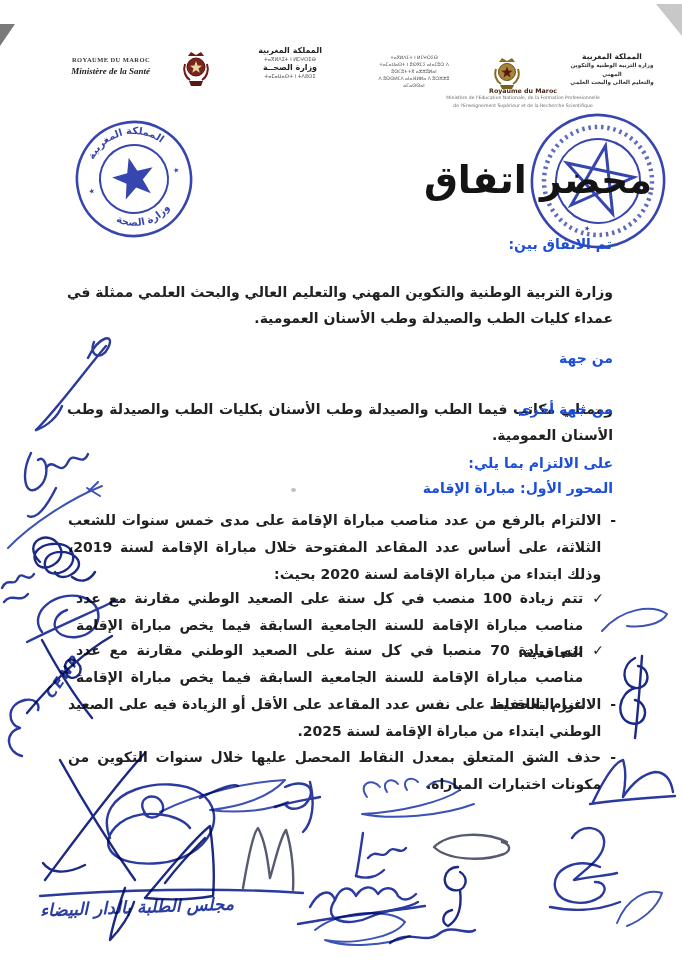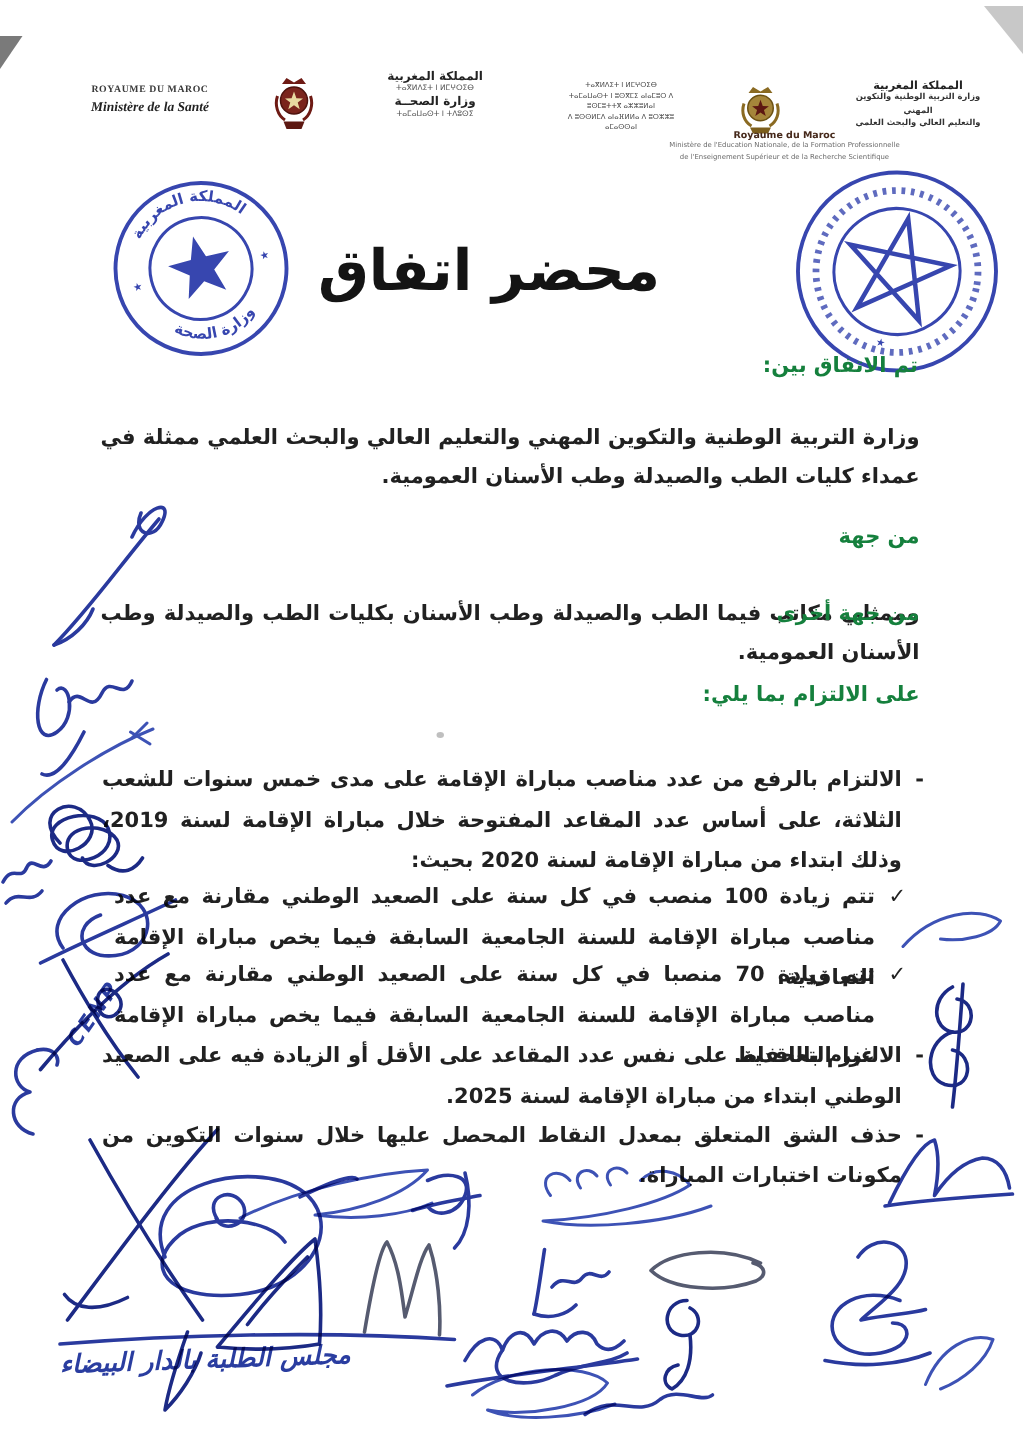--- a/index.html
+++ b/index.html
@@ -1,43 +1,43 @@
 <!DOCTYPE html>
 <html lang="ar"><head>
 <meta charset="utf-8">
 <style>
   html,body{margin:0;padding:0;background:#9a9a9a;}
   #page{position:relative;width:682px;height:960px;margin:0 auto;background:#ffffff;overflow:hidden;
         font-family:"DejaVu Sans",sans-serif;}
   
   .hdr{position:absolute;color:#2c2c2c;}
-  .fr-left{left:50px;top:56px;width:100px;text-align:center;font-family:"Liberation Serif",serif;}
+  .fr-left{left:50px;top:56px;width:100px;text-align:right;font-family:"Liberation Serif",serif;}
   .fr-left .l1{font-size:6.5px;font-weight:700;letter-spacing:.4px;color:#3a3a3a;}
   .fr-left .l2{font-size:9px;font-style:italic;font-weight:700;margin-top:3px;color:#222;}
   .ar-block{direction:rtl;text-align:center;}
   .ar-left{left:250px;top:46px;width:80px;}
   .ar-left .big{font-size:8px;font-weight:700;color:#222;}
   .ar-left .tif{font-size:5px;color:#555;margin:1px 0;}
   .tif-right{left:374px;top:54px;width:80px;text-align:center;}
   .tif-right div{font-size:4.6px;color:#4a4a4a;line-height:7px;}
   .ar-right{left:560px;top:52px;width:104px;}
   .ar-right .big{font-size:7.5px;font-weight:700;color:#222;}
   .ar-right .sm{font-size:5.6px;font-weight:700;color:#333;line-height:8.5px;}
   .fr-right{left:438px;top:87px;width:170px;text-align:center;}
   .fr-right .l1{font-size:6.3px;font-weight:700;color:#45281a;}
   .fr-right .l2{font-size:4.6px;color:#6a6a6a;line-height:6.5px;margin-top:1px;}
   
   .coa{position:absolute;}
   
-  .doc-title{position:absolute;left:0;right:30px;top:158px;text-align:center;direction:rtl;
+  .doc-title{position:absolute;left:0;right:30px;top:158px;text-align:right;direction:rtl;
              font-size:38px;font-weight:800;color:#141414;letter-spacing:0px;}
   
   .p{position:absolute;direction:rtl;color:#212121;font-weight:700;font-size:14px;line-height:26px;
      text-align:justify;text-align-last:right;margin-top:20px;}
-  .line{position:absolute;direction:rtl;color:#15803d;font-weight:700;font-size:14px;white-space:nowrap;}
+  .line{position:absolute;direction:rtl;color:#1d4ed8;font-weight:700;font-size:14px;white-space:nowrap;}
   .row{position:absolute;display:flex;direction:rtl;gap:9px;color:#212121;font-weight:700;
        font-size:14px;line-height:27px;}
   .row .mk{flex:0 0 auto;font-weight:700;}
   .row .tx{text-align:justify;text-align-last:right;}
   
   .stamp{position:absolute;mix-blend-mode:multiply;opacity:.92;}
   .sig{position:absolute;mix-blend-mode:multiply;}
   .sig path{fill:none;stroke:#2a3a9e;stroke-width:2.4;stroke-linecap:round;stroke-linejoin:round;}
   .sig.dark path{stroke:#1c2a85;}
   .sig.light path{stroke:#3d52b5;stroke-width:2;}
@@ -132,20 +132,21 @@
   <div class="doc-title">محضر اتفاق</div>
 
   <div class="line" style="right:70px;top:236px">تم الاتفاق بين:</div>
 
   <div class="p" style="right:69px;top:259px;width:546px">وزارة التربية الوطنية والتكوين المهني والتعليم العالي والبحث العلمي ممثلة في عمداء كليات الطب والصيدلة وطب الأسنان العمومية.</div>
   <div class="line" style="right:69px;top:350px">من جهة</div>
   <div class="p" style="right:69px;top:376px;width:546px">وممثلي مكاتب فيما الطب والصيدلة وطب الأسنان بكليات الطب والصيدلة وطب الأسنان العمومية.</div>
   <div class="line" style="right:69px;top:401px">من جهة أخرى</div>
 
   <div class="line" style="right:69px;top:455px">على الالتزام بما يلي:</div>
+  <div class="line" style="right:69px;top:480px">المحور الأول: مباراة الإقامة</div>
 
   <div class="row" style="right:66px;top:507px;width:548px">
     <span class="mk">-</span>
     <span class="tx">الالتزام بالرفع من عدد مناصب مباراة الإقامة على مدى خمس سنوات للشعب الثلاثة، على أساس عدد المقاعد المفتوحة خلال مباراة الإقامة لسنة 2019، وذلك ابتداء من مباراة الإقامة لسنة 2020 بحيث:</span>
   </div>
 
   <div class="row" style="right:78px;top:585px;width:528px">
     <span class="mk">✓</span>
     <span class="tx">تتم زيادة 100 منصب في كل سنة على الصعيد الوطني مقارنة مع عدد مناصب مباراة الإقامة للسنة الجامعية السابقة فيما يخص مباراة الإقامة التعاقدية.</span>
   </div>

